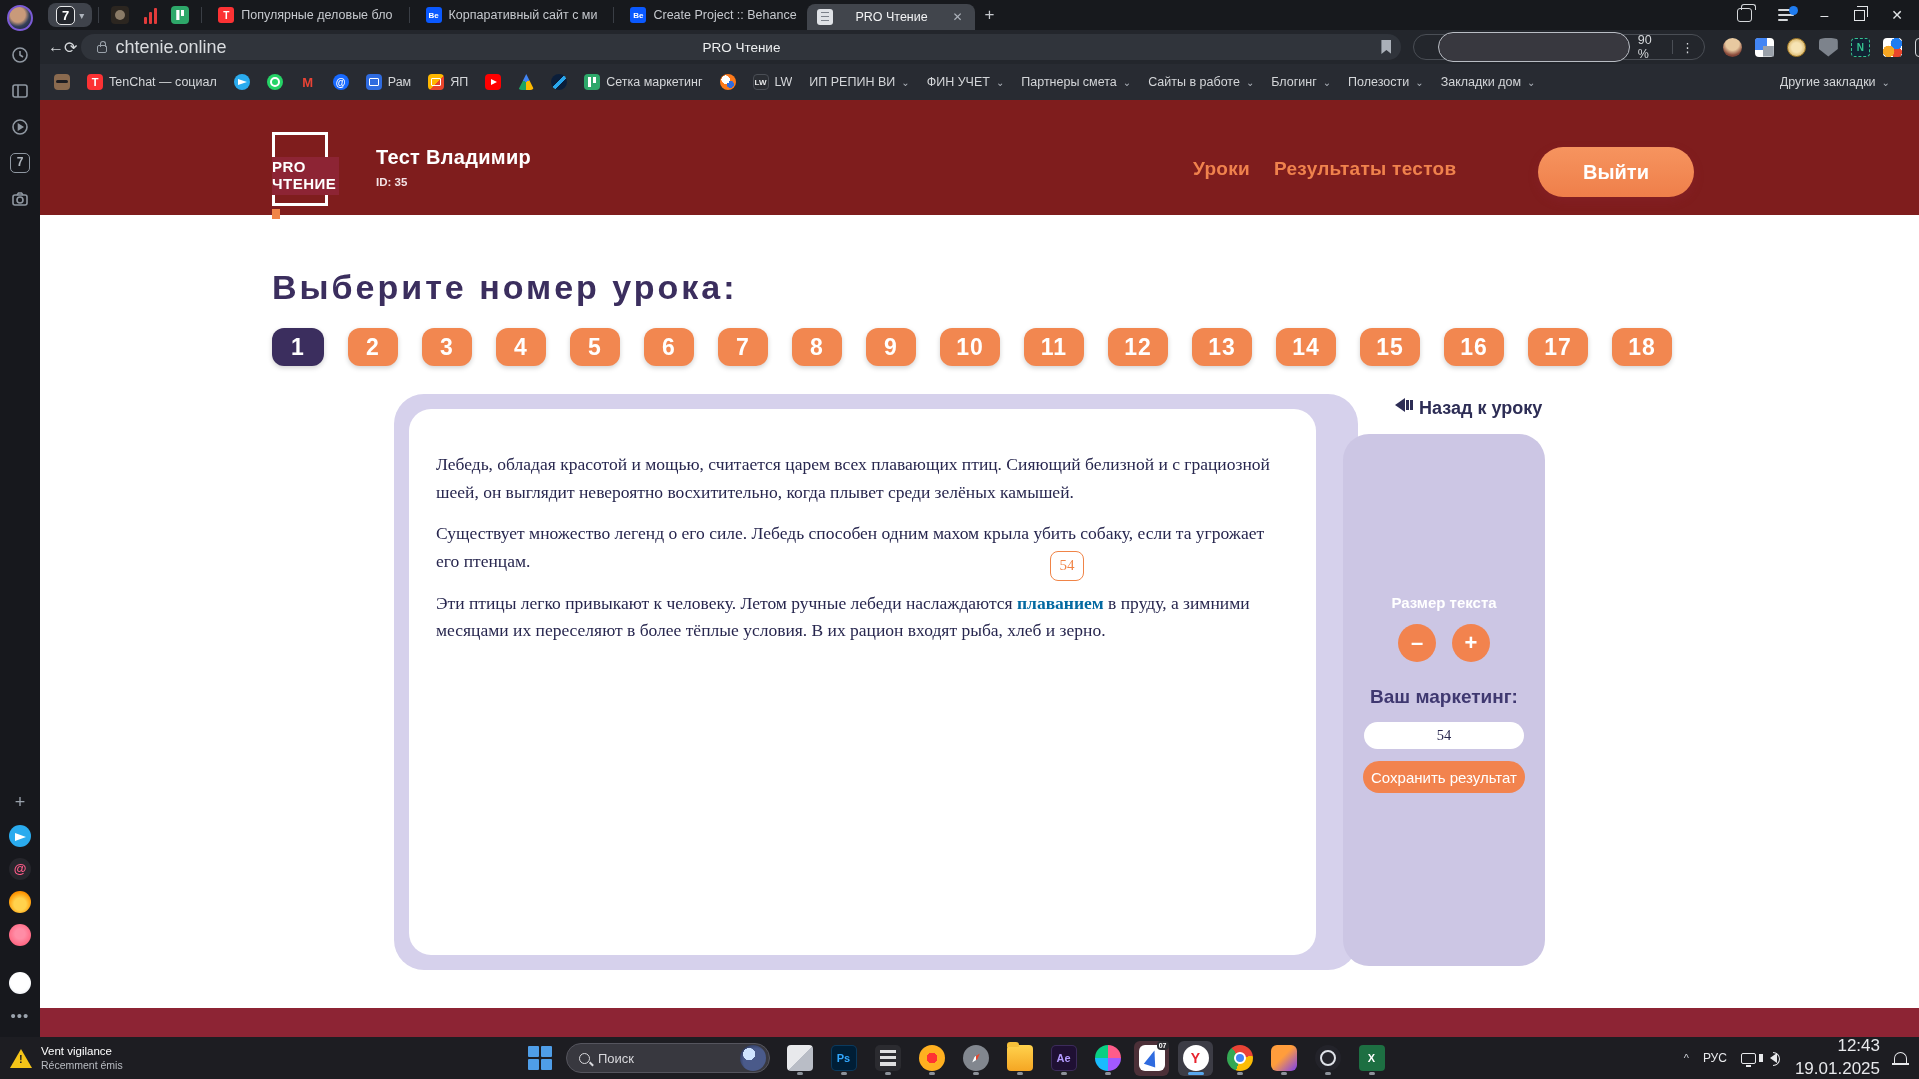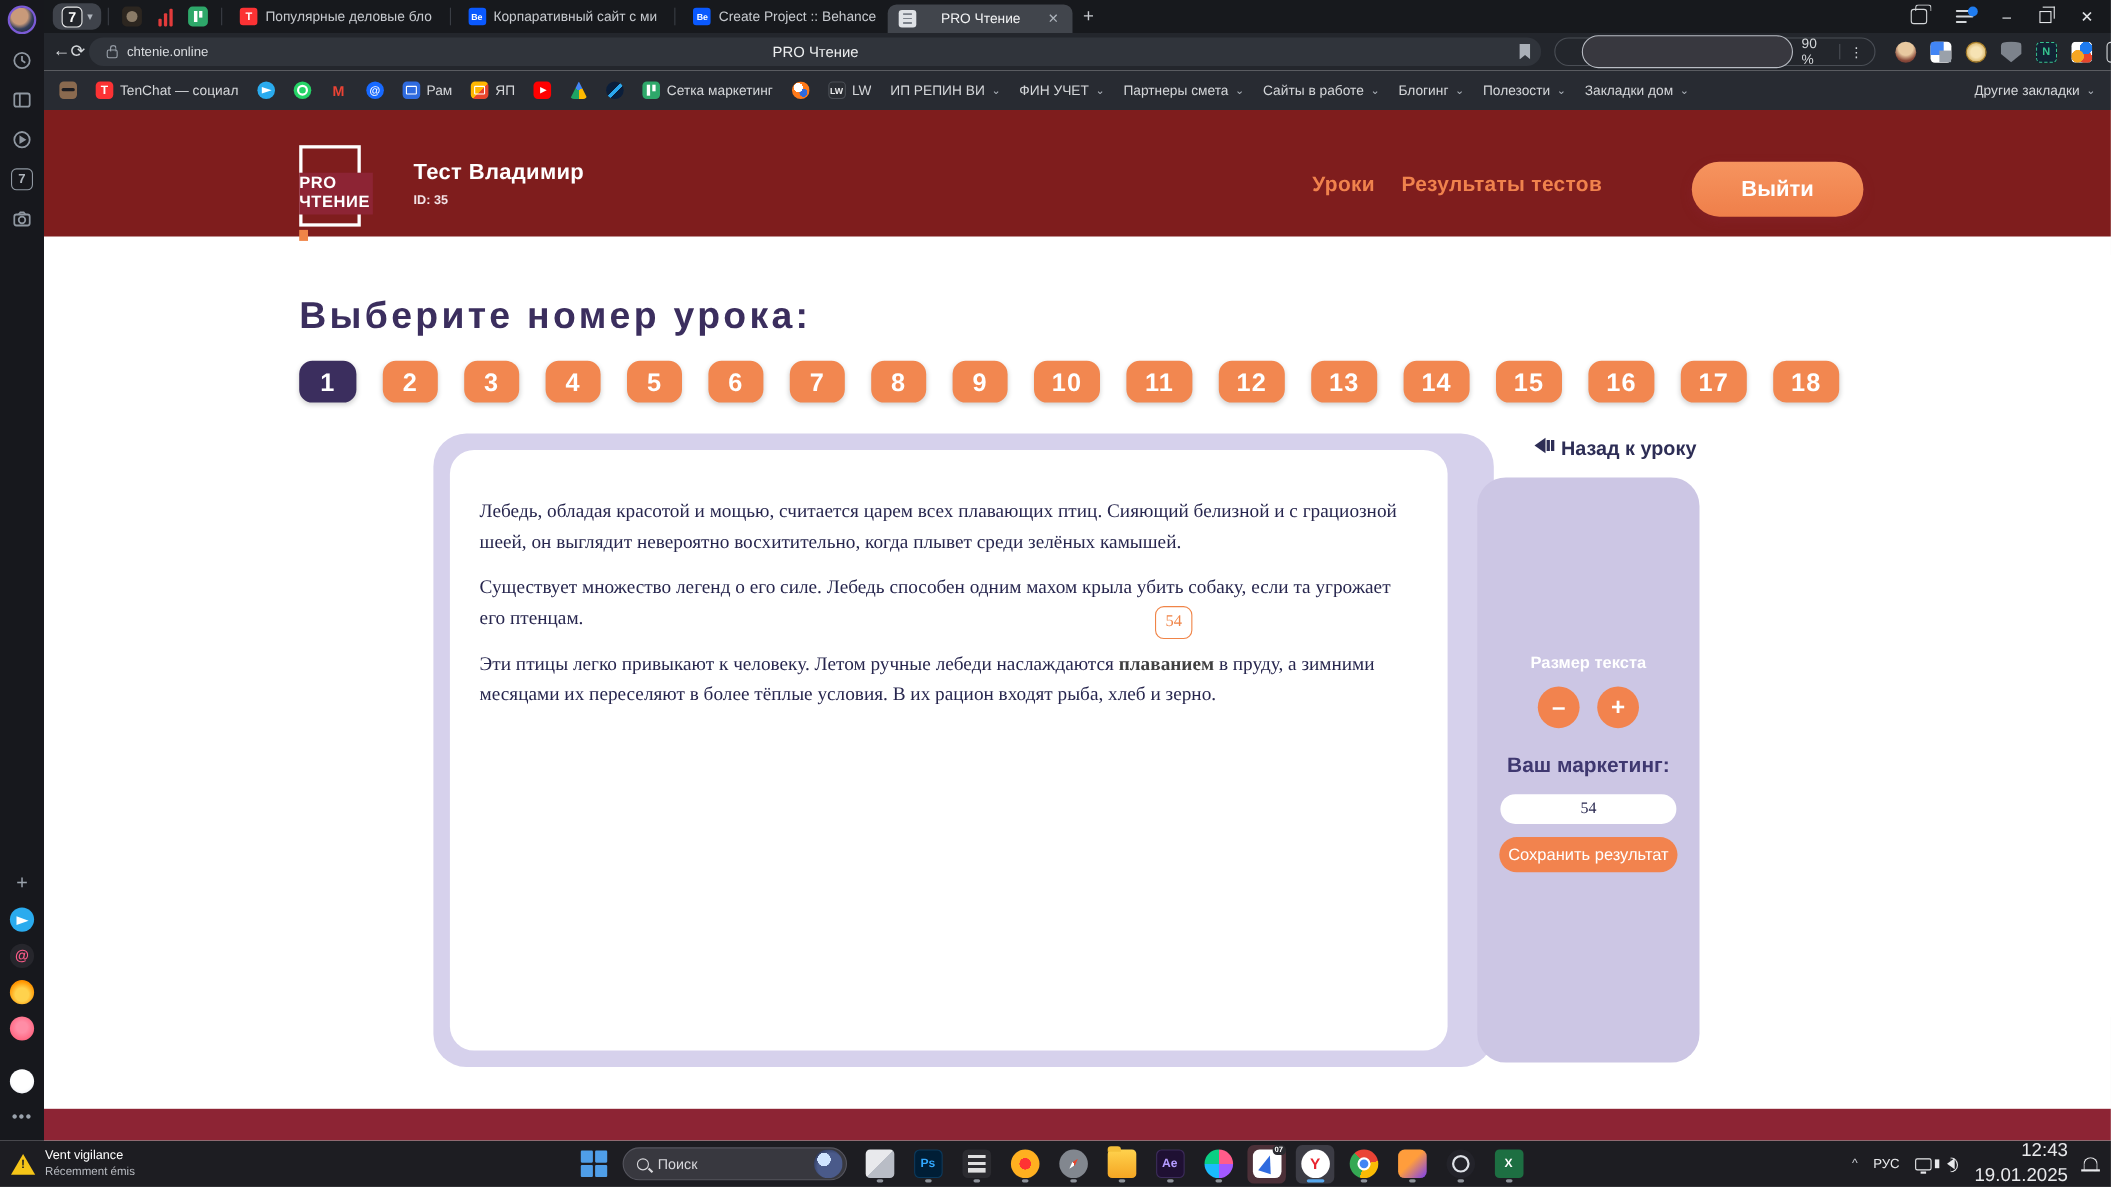--- a/index.html
+++ b/index.html
@@ -57,21 +57,21 @@
   .wc{font-size:14px;color:#e3e5e8}
   .ic-restore{width:11px;height:11px;border:1.4px solid #e3e5e8;position:relative}
   .ic-restore::after{content:"";position:absolute;left:2px;top:-5px;width:10px;height:10px;border:1.4px solid #e3e5e8;border-left:none;border-bottom:none}
 
   
   .toolbar{position:absolute;left:40px;top:30px;width:1879px;height:34px;background:#23262c;display:flex;align-items:center;z-index:4}
   .nav-ic{color:#d4d7da;font-size:16px;width:30px;text-align:center}
   .omnibox{position:relative;height:26px;flex:0 0 1320px;background:#30343b;border-radius:13px;display:flex;align-items:center;margin-left:4px;padding:0 10px}
   .lock{width:10px;height:8px;border:1.4px solid #9aa1aa;border-radius:2px;position:relative;margin:3px 8px 0 6px}
   .lock::after{content:"";position:absolute;left:1.4px;top:-5px;width:4px;height:5px;border:1.4px solid #9aa1aa;border-bottom:none;border-radius:3px 3px 0 0}
-  .domain{color:#d9dcdf;font-size:12px}
+  .domain{color:#d9dcdf;font-size:18px}
   .page-title{position:absolute;left:0;right:0;text-align:center;color:#eceeef;font-size:13.5px;pointer-events:none}
   .flag{margin-left:auto;width:10px;height:14px;background:#aab0b8;clip-path:polygon(0 0,100% 0,100% 100%,50% 72%,0 100%)}
   .zoom-pill{display:flex;align-items:center;gap:8px;height:26px;border:1px solid #4a4e55;border-radius:13px;padding:0 10px;margin-left:12px;color:#d4d7da;font-size:12.5px}
   .zoom-pill .sep{width:1px;height:14px;background:#4a4e55}
   .exts{display:flex;align-items:center;gap:13px;margin-left:18px}
   .ext{width:19px;height:19px;border-radius:4px;display:flex;align-items:center;justify-content:center;font:700 10px "Liberation Sans",sans-serif;color:#fff}
   .ext-char{background:radial-gradient(circle at 50% 30%,#e8c9a0 0 40%,#8a4a3a 70%,#5b2d2d 100%);border-radius:50%}
   .ext-translate{background:#fff;position:relative}
   .ext-translate::before{content:"";position:absolute;left:0;top:0;width:12px;height:12px;background:#4285f4;border-radius:3px 0 0 0}
   .ext-translate::after{content:"";position:absolute;right:0;bottom:0;width:11px;height:11px;background:#9aa1aa;clip-path:polygon(0 0,100% 0,100% 100%,0 100%)}
@@ -103,21 +103,21 @@
   .bmi-yt{background:#f00;border-radius:4px;position:relative}
   .bmi-yt::after{content:"";position:absolute;left:6px;top:4.5px;border-left:6px solid #fff;border-top:3.5px solid transparent;border-bottom:3.5px solid transparent}
   .bmi-drive{background:conic-gradient(from 180deg,#1fa463 0 120deg,#4285f4 0 240deg,#ffba00 0 360deg);clip-path:polygon(50% 0,100% 100%,0 100%)}
   .bmi-swoosh{background:linear-gradient(135deg,#0b1e3a 0 45%,#2aa7ee 45% 60%,#0b1e3a 60% 100%);border-radius:50%}
   .bmi-grid{background:#2ea86a;position:relative}
   .bmi-grid::after{content:"";position:absolute;left:4px;top:3px;width:3px;height:10px;background:#fff}
   .bmi-grid::before{content:"";position:absolute;right:4px;top:3px;width:3px;height:6px;background:#fff}
   .bmi-dot{background:radial-gradient(circle at 35% 35%,#fff 0 28%,transparent 29%),radial-gradient(circle at 65% 65%,#2f6bdf 0 24%,transparent 25%),#ff7a1a;border-radius:50%}
   .bmi-lw{background:#2a2d33;color:#e8e9ea;font-size:8px;border:1px solid #4a4e55}
   .bm-folder{color:#d4d6d9}
-  .bm-other{margin-left:auto;margin-right:0}
+  .bm-other{margin-left:auto;margin-right:15px}
 
   
   .page{position:absolute;left:40px;top:100px;width:1879px;height:937px;background:#fff;overflow:hidden}
   .site-header{position:absolute;left:0;top:0;width:100%;height:115px;background:#7f1d1d}
   .logo{position:absolute;left:232px;top:32px;width:56px;height:74px;border:3px solid #fff}
   .logo .txt{position:absolute;left:-3px;top:22px;background:#8d2434;color:#fff;font:700 15px/1.12 "Liberation Sans",sans-serif;letter-spacing:.5px;padding:2px 3px 2px 0;white-space:pre-line}
   .logo .mark{position:absolute;left:-3px;bottom:-16px;width:8px;height:10px;background:#f08447}
   .user{position:absolute;left:336px;top:46px;color:#fff}
   .user .name{font:700 20px "Liberation Sans",sans-serif;letter-spacing:.3px}
   .user .uid{font:700 11.5px "Liberation Sans",sans-serif;margin-top:7px;color:#f3e3e6}
@@ -127,21 +127,21 @@
 
   .lesson-h{position:absolute;left:232px;top:168px;color:#3b2e5e;font:700 34px "Liberation Sans",sans-serif;letter-spacing:3px}
   .lessons{position:absolute;left:232px;top:228px;display:flex;gap:24px}
   .lsn{height:38px;min-width:50px;padding:0 10px;border-radius:12px;background:#f28750;color:#fff;font:700 23px/38px "Liberation Sans",sans-serif;text-align:center;letter-spacing:1px;box-shadow:0 2px 5px rgba(0,0,0,.18)}
   .lsn.sel{background:#3b2e5e;min-width:52px}
   .lsn.wide{min-width:60px}
 
   .card{position:absolute;left:354px;top:294px;width:964px;height:576px;background:#d6d1ec;border-radius:30px}
   .card-inner{position:absolute;left:15px;top:15px;right:42px;bottom:15px;background:#fff;border-radius:22px;padding:42px 33px 20px 27px}
   .card-inner p{font:17.5px/1.58 "Liberation Serif",serif;color:#27264e;margin-bottom:14px;text-align:left}
-  .hl{color:#404040;font-weight:700}
+  .hl{color:#0369a1;font-weight:700}
   .wpm{position:absolute;left:656px;top:157px;width:34px;height:30px;border:1.5px solid #f08447;border-radius:8px;color:#f08447;font:15px/27px "Liberation Serif",serif;text-align:center;background:#fff}
 
   .back-link{position:absolute;left:1355px;top:298px;display:flex;align-items:flex-start;gap:8px;color:#2d2d55;font:700 18px "Liberation Sans",sans-serif}
   .back-ic{width:16px;height:14px;position:relative}
   .back-ic::before{content:"";position:absolute;left:0;top:0;border-right:10px solid #2d2d55;border-top:7px solid transparent;border-bottom:7px solid transparent}
   .back-ic::after{content:"";position:absolute;left:11px;top:2px;width:2.5px;height:10px;background:#2d2d55;box-shadow:4px 0 0 #2d2d55}
 
   .side-panel{position:absolute;left:1303px;top:334px;width:202px;height:532px;background:#ccc6e4;border-radius:26px}
   .sp-label{position:absolute;left:0;right:0;top:160px;text-align:center;color:#fff;font:700 15px "Liberation Sans",sans-serif}
   .sp-btns{position:absolute;left:0;right:0;top:190px;display:flex;justify-content:center;gap:16px}

